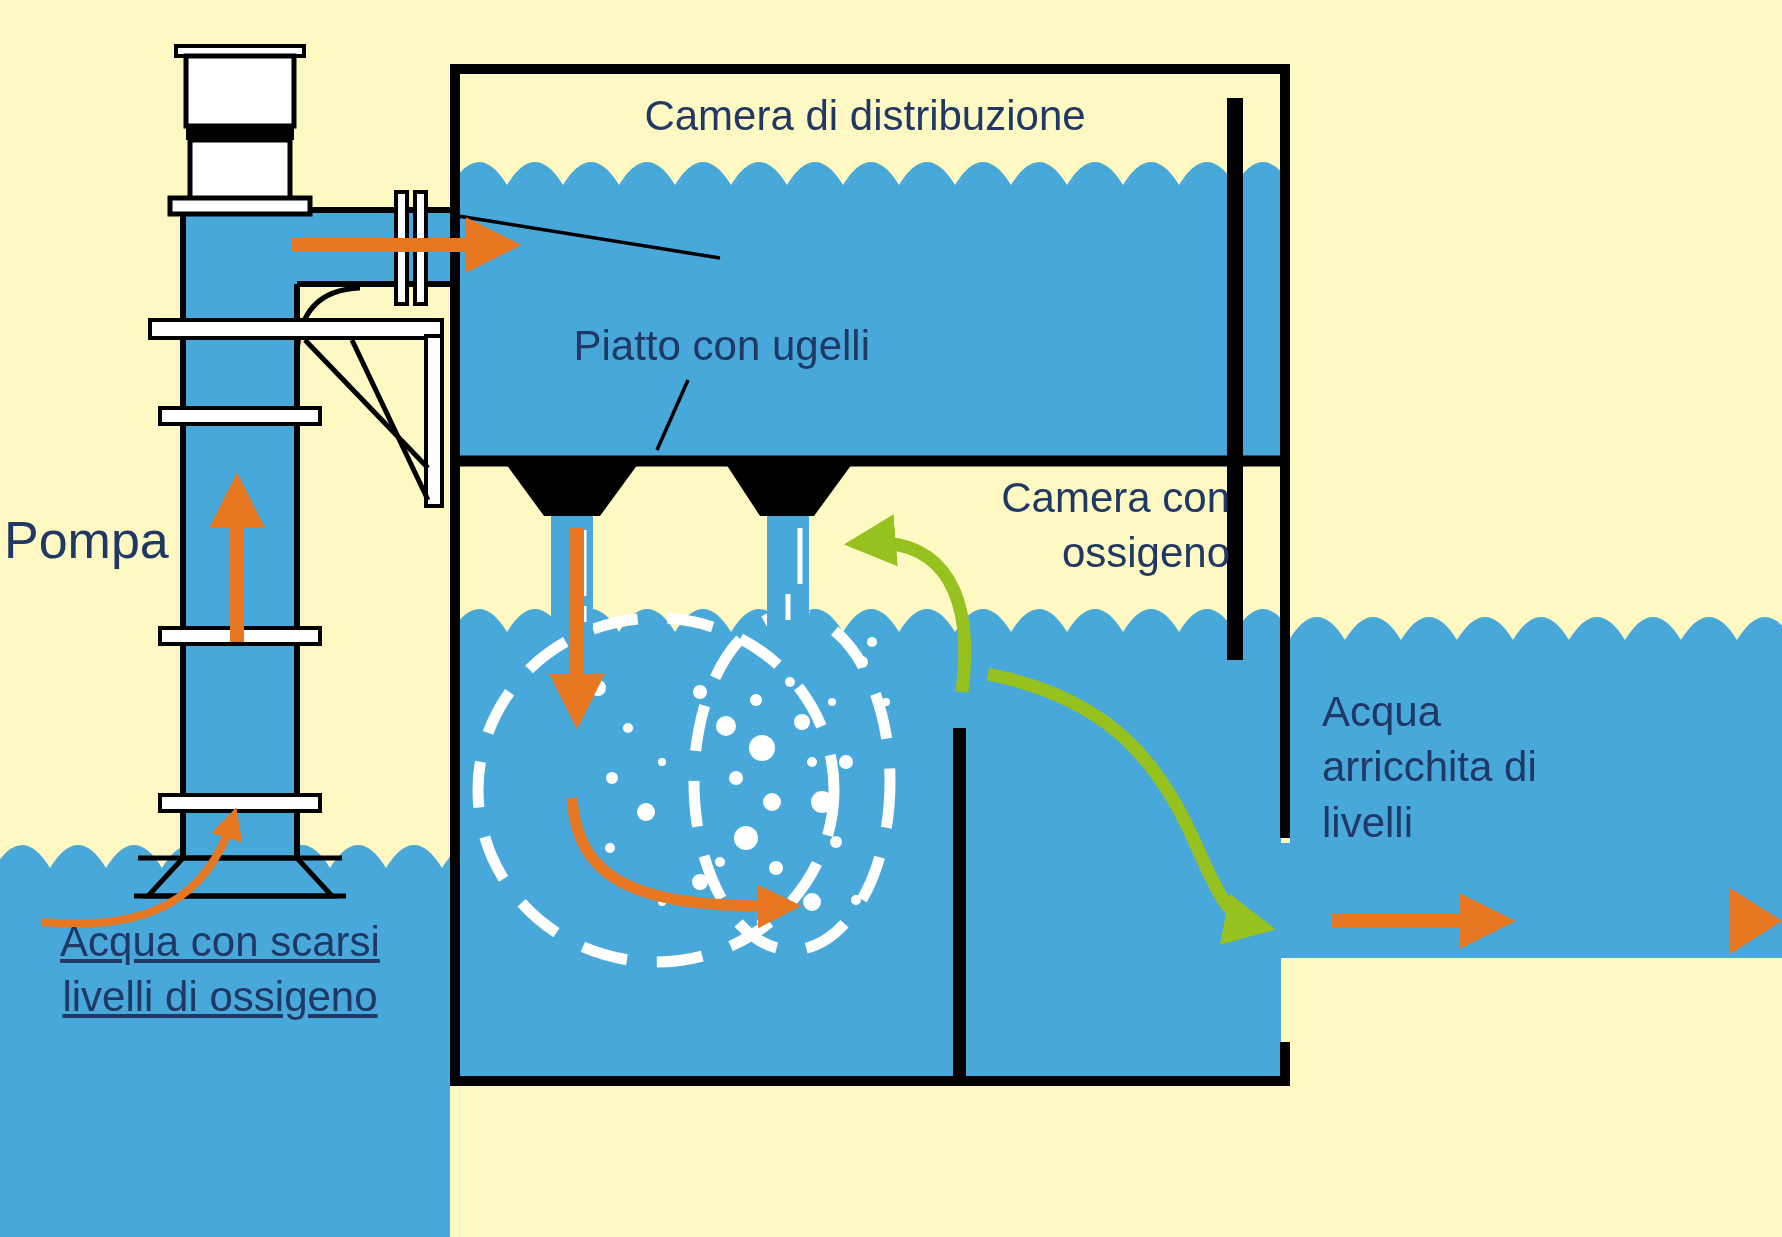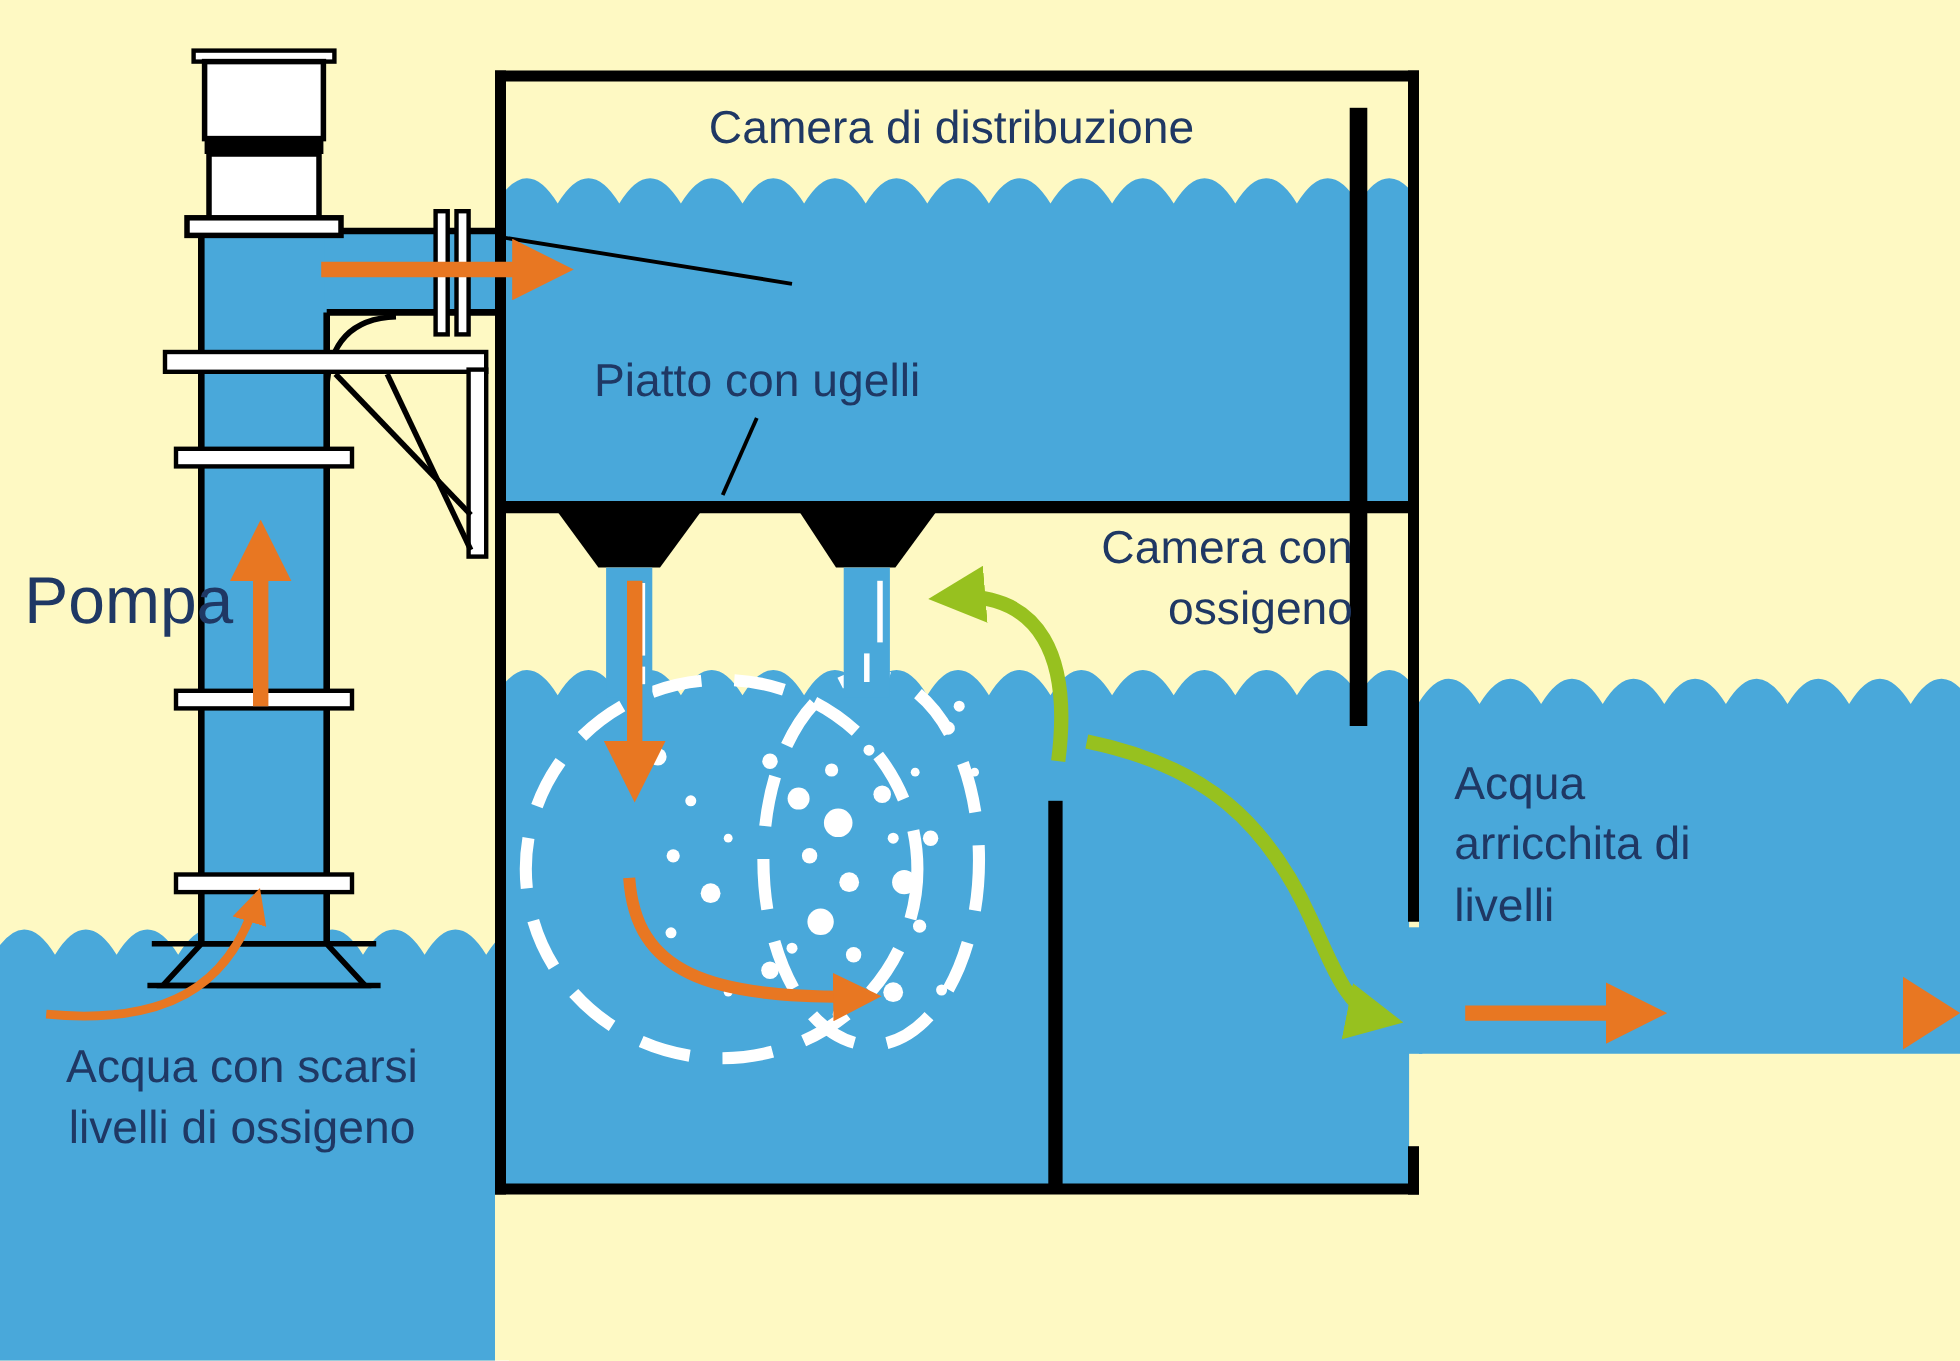--- a/index.html
+++ b/index.html
@@ -158,28 +158,28 @@
 
   <g stroke="var(--oxy,#97c11f)" fill="none">
     <path d="M962,692 C974,600 948,536 862,543" stroke-width="13" marker-end="url(#ah-green)"></path>
     <path d="M988,674 C1096,696 1152,748 1192,836 C1216,890 1228,920 1258,926" stroke-width="13" marker-end="url(#ah-green)"></path>
   </g>
 </svg>
 
 <div class="label" style="left:600px;top:88px;width:530px;text-align:center;">Camera di distribuzione</div>
 
 
-<div class="label" style="left:540px;top:318px;width:330px;">Piatto con ugelli</div>
+<div class="label" style="left:540px;top:318px;width:330px;text-align:right;">Piatto con ugelli</div>
 
 <div class="label" style="left:930px;top:470px;width:300px;text-align:right;">Camera con
 ossigeno</div>
 
-<div class="label" style="left:22px;top:506px;font-size:60px;">Pompa</div>
+<div class="label" style="left:4px;top:506px;font-size:52px;">Pompa</div>
 
-<div class="label" style="left:20px;top:942px;width:400px;text-align:center;">Acqua con scarsi
+<div class="label" style="left:20px;top:914px;width:400px;text-align:center;text-decoration:underline;">Acqua con scarsi
 livelli di ossigeno</div>
 
 
 <div class="label" style="left:1322px;top:684px;width:250px;">Acqua
 arricchita di
 livelli</div>
 
 </div>
 
 </body></html>

